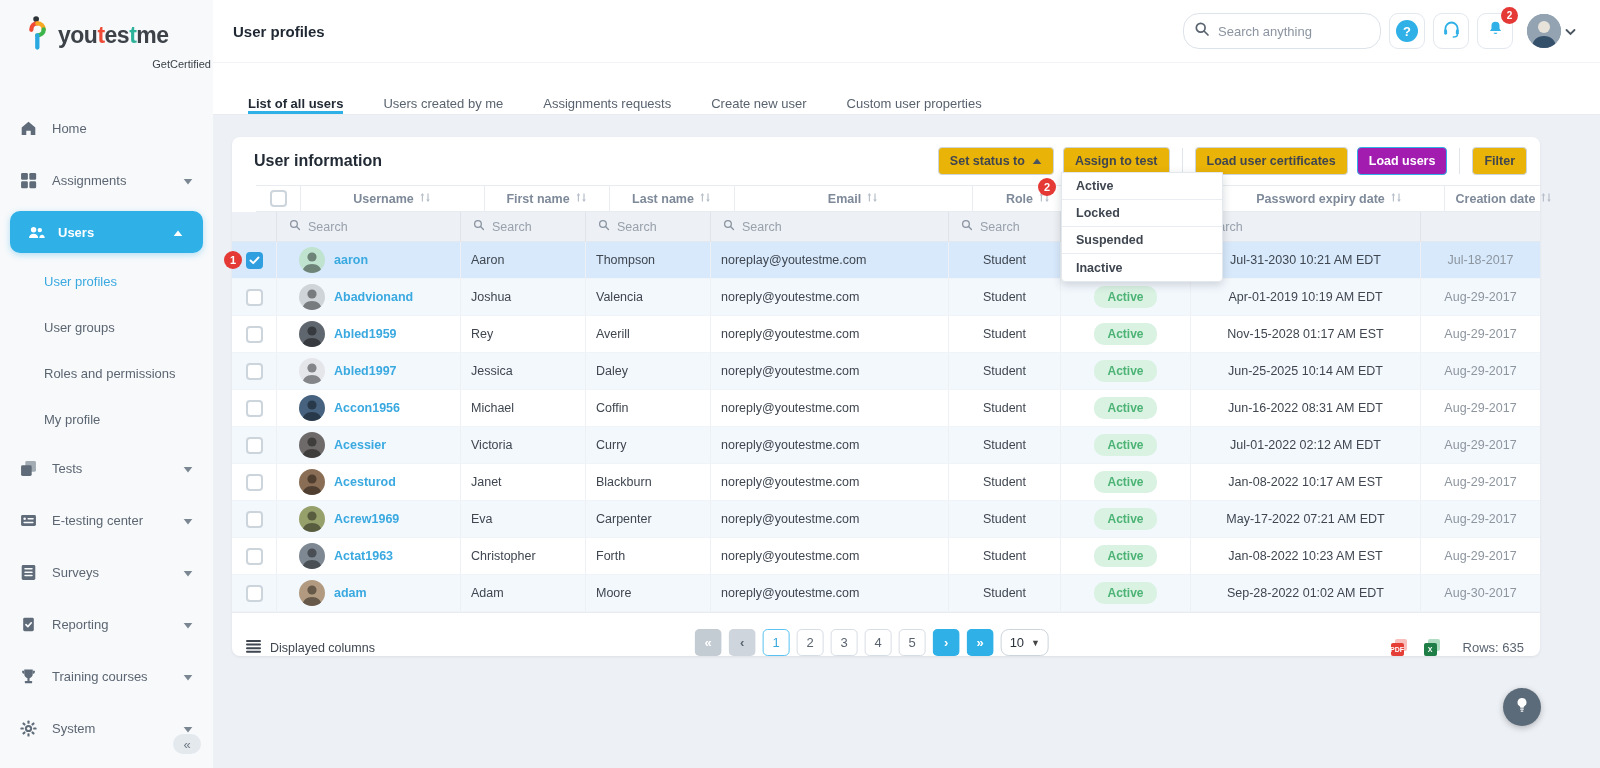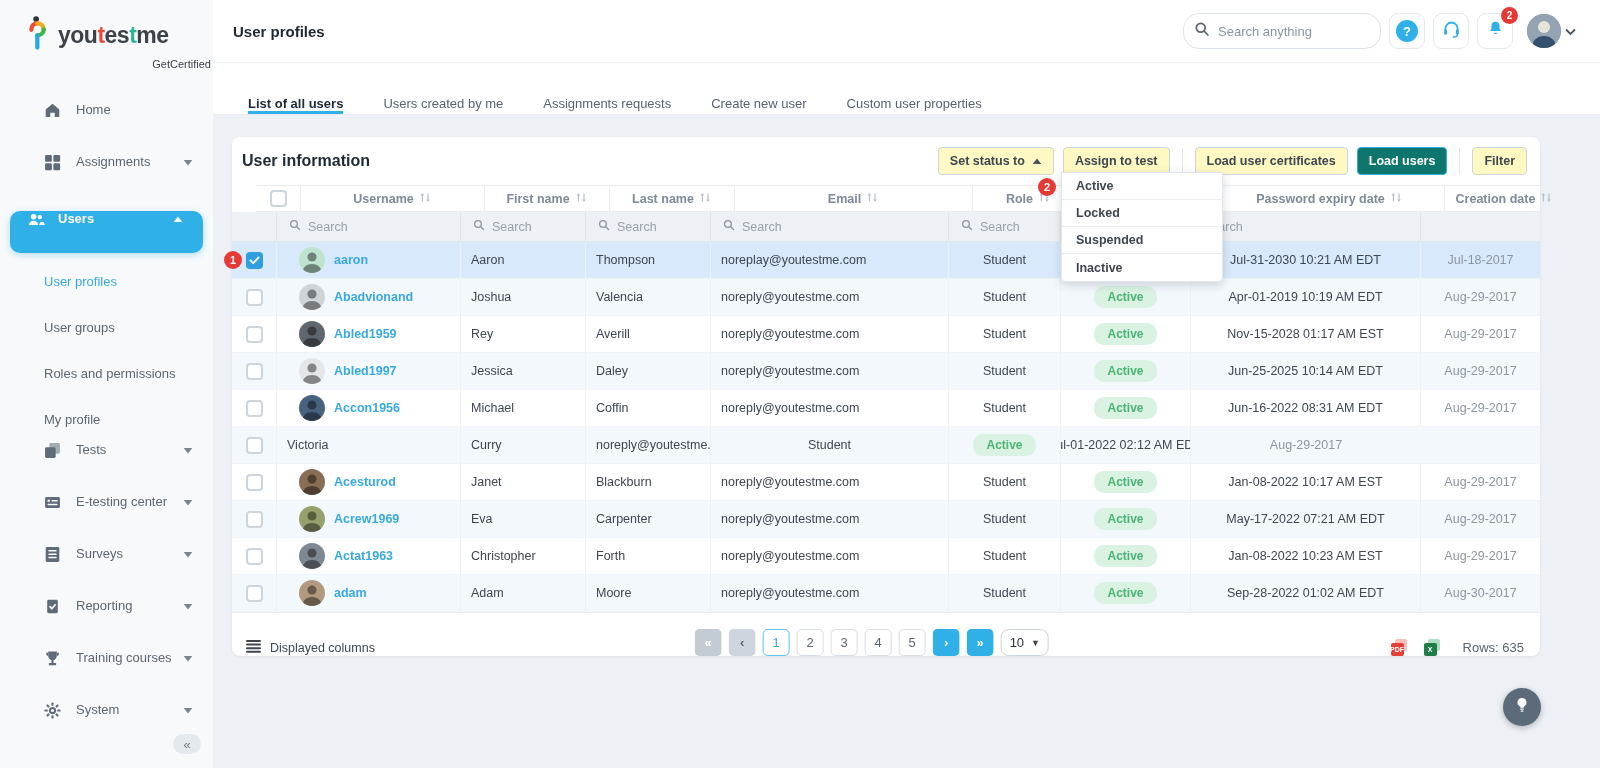--- a/index.html
+++ b/index.html
@@ -6,21 +6,21 @@
   html,body { width:1600px; height:768px; overflow:hidden; font-family:"Liberation Sans", sans-serif; background:#edf0f5; }
   .app { display:flex; width:1600px; height:768px; }
 
   
   .sidebar { position:relative; width:213px; height:768px; background:#f7f9fb; flex:0 0 213px; }
   .logo-block { padding:16px 0 0 26px; height:88px; }
   .logo-row { display:flex; align-items:flex-start; gap:6px; }
   .logo-word { font-size:23px; font-weight:700; letter-spacing:-0.5px; line-height:1; margin-top:8px; }
   .logo-tagline { font-size:11px; color:#3c4248; text-align:right; margin-top:2px; padding-right:2px; }
   .nav { margin-top:14px; }
-  .nav-item { position:relative; display:flex; align-items:flex-start; height:52px; padding:0 18px 0 44px; cursor:pointer; color:#5c6672; font-size:13px; }
+  .nav-item { position:relative; display:flex; align-items:center; height:52px; padding:0 18px 0 20px; cursor:pointer; color:#5c6672; font-size:13px; }
   .nav-item .nav-ic { width:17px; height:17px; margin-right:15px; display:flex; align-items:center; }
   .nav-item .chev { position:absolute; right:20px; }
   .nav-item.active-pill { background:#2fb0e7; color:#fff; font-weight:700; border-radius:10px; margin:5px 10px; height:42px; padding-left:18px; box-shadow:0 2px 6px rgba(47,176,231,.35); }
   .nav-item.active-pill .nav-ic { margin-right:13px; }
   .nav-sub { display:flex; align-items:center; height:46px; padding-left:44px; font-size:13px; color:#5c6672; cursor:pointer; }
   .nav-sub.active { color:#3aa9e0; }
   .collapse-btn { position:absolute; right:12px; bottom:14px; width:28px; height:20px; border-radius:10px; background:#e4e9ee; color:#6d7884; font-size:13px; display:flex; align-items:center; justify-content:center; cursor:pointer; }
 
   
   .main { flex:1; display:flex; flex-direction:column; background:#edf0f5; }
@@ -36,25 +36,25 @@
   .avatar-wrap { display:flex; align-items:center; gap:4px; margin-left:6px; cursor:pointer; }
   .avatar { width:34px; height:34px; border-radius:50%; overflow:hidden; background:#8a99a8; }
 
   .tabsbar { height:53px; background:#fff; border-top:1px solid #f0f2f5; border-bottom:1px solid #e8ecf1; display:flex; align-items:flex-end; padding-left:35px; gap:40px; }
   .tab { display:flex; align-items:center; font-size:13px; color:#59636f; cursor:pointer; border-bottom:3px solid transparent; padding-top:2px; }
   .tab.active { color:#222b35; font-weight:700; border-bottom-color:#2fb0e7; }
 
   
   .content { flex:1; padding:22px 0 0 19px; }
   .card { position:relative; width:1308px; background:#fff; border-radius:8px; box-shadow:0 1px 3px rgba(40,50,60,.08); }
-  .card-header { display:flex; align-items:center; height:48px; padding:0 13px 0 10px; border-top-left-radius:8px; border-top-right-radius:8px; }
+  .card-header { display:flex; align-items:center; height:48px; padding:0 13px 0 22px; border-top-left-radius:8px; border-top-right-radius:8px; }
   .card-title { font-size:16px; font-weight:700; color:#222b35; }
   .toolbar { margin-left:auto; display:flex; align-items:center; gap:9px; }
-  .tbtn { height:28px; border:1px solid #ccd4dc; border-radius:4px; background:#fef9c3; color:#3f4650; font-size:12.5px; font-weight:700; padding:0 11px; display:flex; align-items:center; gap:7px; cursor:pointer; font-family:"Liberation Sans",sans-serif; }
-  .tbtn.primary { background:#0f766e; border-color:#2fb0e7; color:#fff; }
+  .tbtn { height:28px; border:1px solid #ccd4dc; border-radius:4px; background:#eab308; color:#3f4650; font-size:12.5px; font-weight:700; padding:0 11px; display:flex; align-items:center; gap:7px; cursor:pointer; font-family:"Liberation Sans",sans-serif; }
+  .tbtn.primary { background:#a21caf; border-color:#2fb0e7; color:#fff; }
   .tb-divider { width:1px; height:26px; background:#dfe5ea; margin:0 3px; }
 
   
   .tgrid { display:grid; }
   .thead { background:#fff; border-top:1px solid #e8ecf1; border-bottom:1px solid #e8ecf1; height:27px;margin-left:24px; }
   .th { display:flex; align-items:center; justify-content:center; gap:5px; font-size:12.5px; font-weight:700; color:#7e8a99; border-right:1px solid #e9edf2; }
   .th:last-child { border-right:none; }
   .searchrow { background:#edf0f4; height:30px; border-bottom:1px solid #e3e8ee; }
   .sc { display:flex; align-items:center; gap:7px; padding-left:12px; font-size:12.5px; color:#98a1ac; border-right:1px solid #dfe4ea; }
   .sc:last-child { border-right:none; }
@@ -597,20 +597,28 @@
               <div class="td center">Student</div>
               <div class="td center">
                 <span class="status-pill">Active</span>
               </div>
               <div class="td center">Jun-16-2022 08:31 AM EDT</div>
               <div class="td center cdate">Aug-29-2017</div>
             </div>
             <div class="tgrid trow stripe" style="grid-template-columns: 45px 184px 125px 125px 238px 112px 130px 230px 119px;">
               <div class="td center">
                 <span class="cb"></span>
+              </div>
+              <div class="td">
+                <span class="row-avatar"><svg width="26" height="26" viewBox="0 0 26 26">
+                    <rect width="26" height="26" fill="#6e6a6a"></rect>
+                    <circle cx="13" cy="10" r="4.6" fill="rgba(0,0,0,.42)"></circle>
+                    <path d="M3.5 26c0-6 4.2-9 9.5-9s9.5 3 9.5 9z" fill="rgba(0,0,0,.42)"></path>
+                  </svg></span>
+                <span class="uname">Acessier</span>
               </div>
               <div class="td">Victoria</div>
               <div class="td">Curry</div>
               <div class="td">noreply@youtestme.com</div>
               <div class="td center">Student</div>
               <div class="td center">
                 <span class="status-pill">Active</span>
               </div>
               <div class="td center">Jul-01-2022 02:12 AM EDT</div>
               <div class="td center cdate">Aug-29-2017</div>

